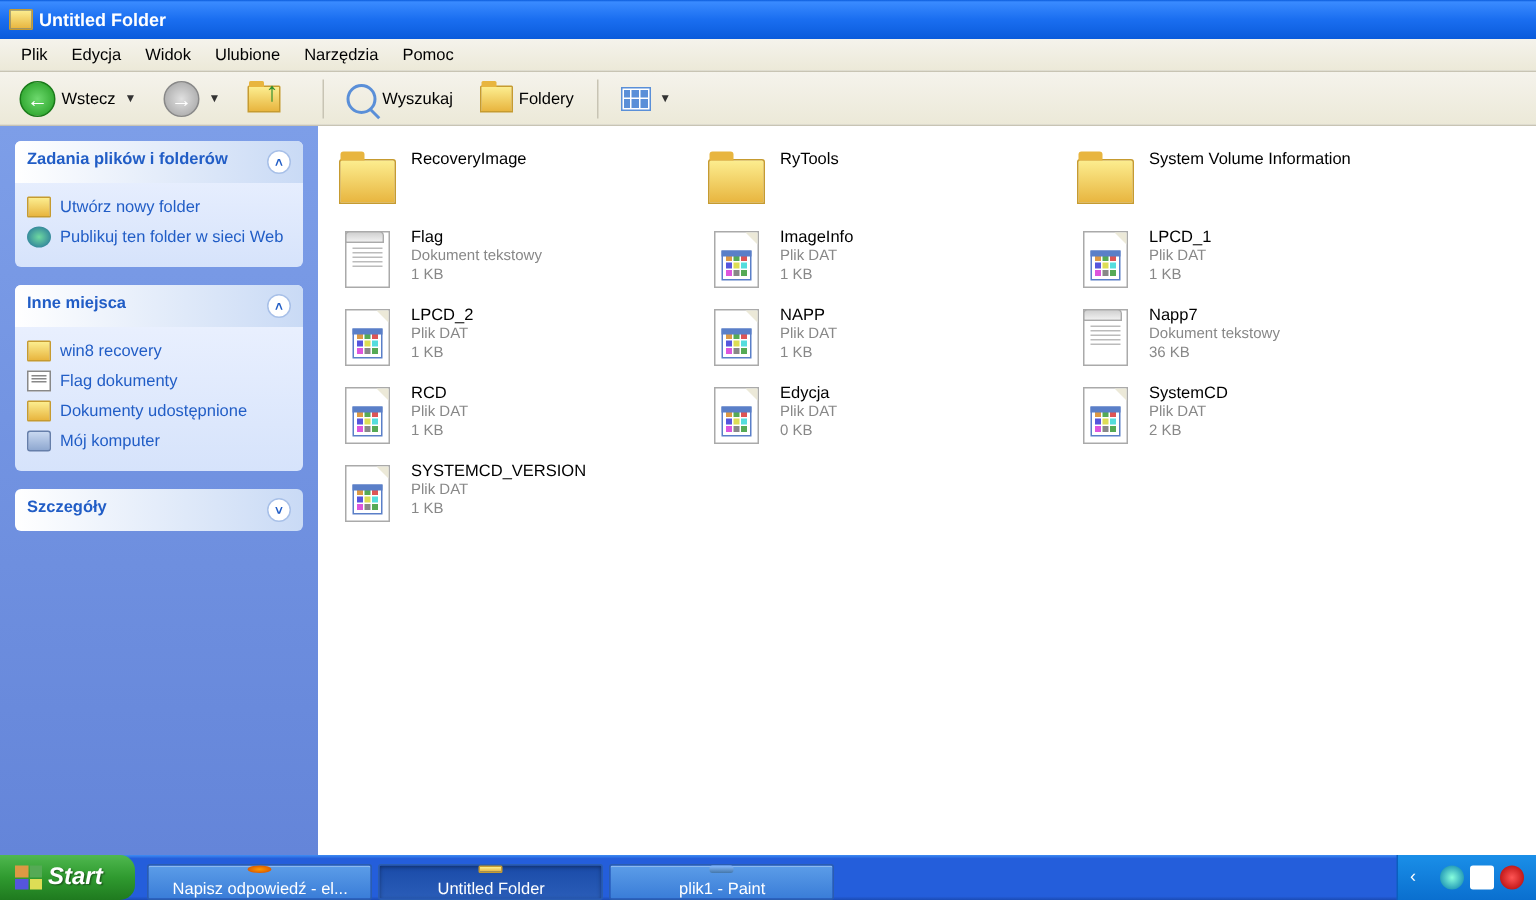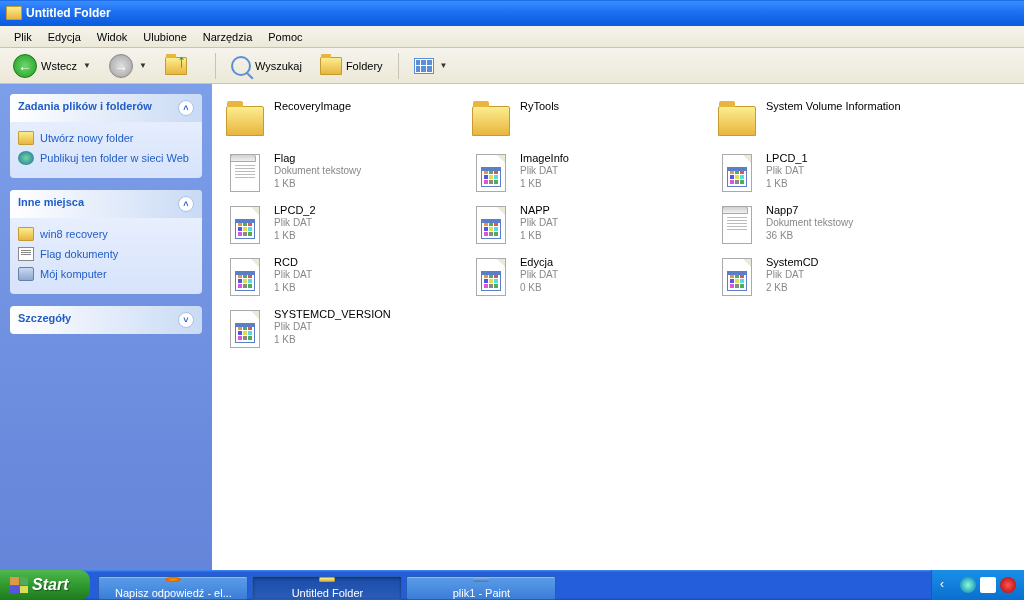--- a/index.html
+++ b/index.html
@@ -153,20 +153,24 @@
       <div class="panel-body" id="places-body">
           <a>
             <span class="mini-ico mi-folder"></span>
             <span>win8 recovery</span>
           </a>
           <a>
             <span class="mini-ico mi-doc"></span>
             <span>Flag dokumenty</span>
           </a>
           <a>
+            <span class="mini-ico mi-folder"></span>
+            <span>Dokumenty udostępnione</span>
+          </a>
+          <a>
             <span class="mini-ico mi-computer"></span>
             <span>Mój komputer</span>
           </a>
         </div>
     </div>
 
     <div class="panel">
       <div class="panel-hd">
         <span>Szczegóły</span>
         <span class="chev">˅</span>

